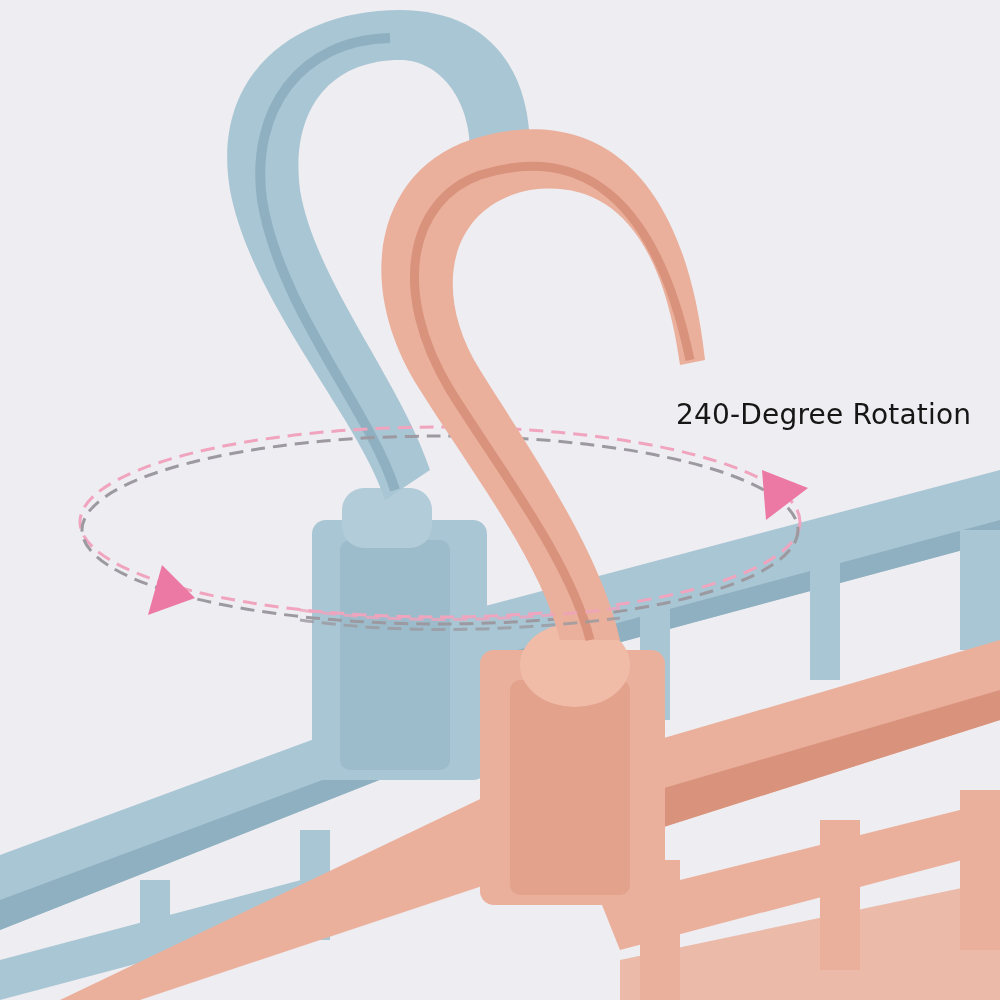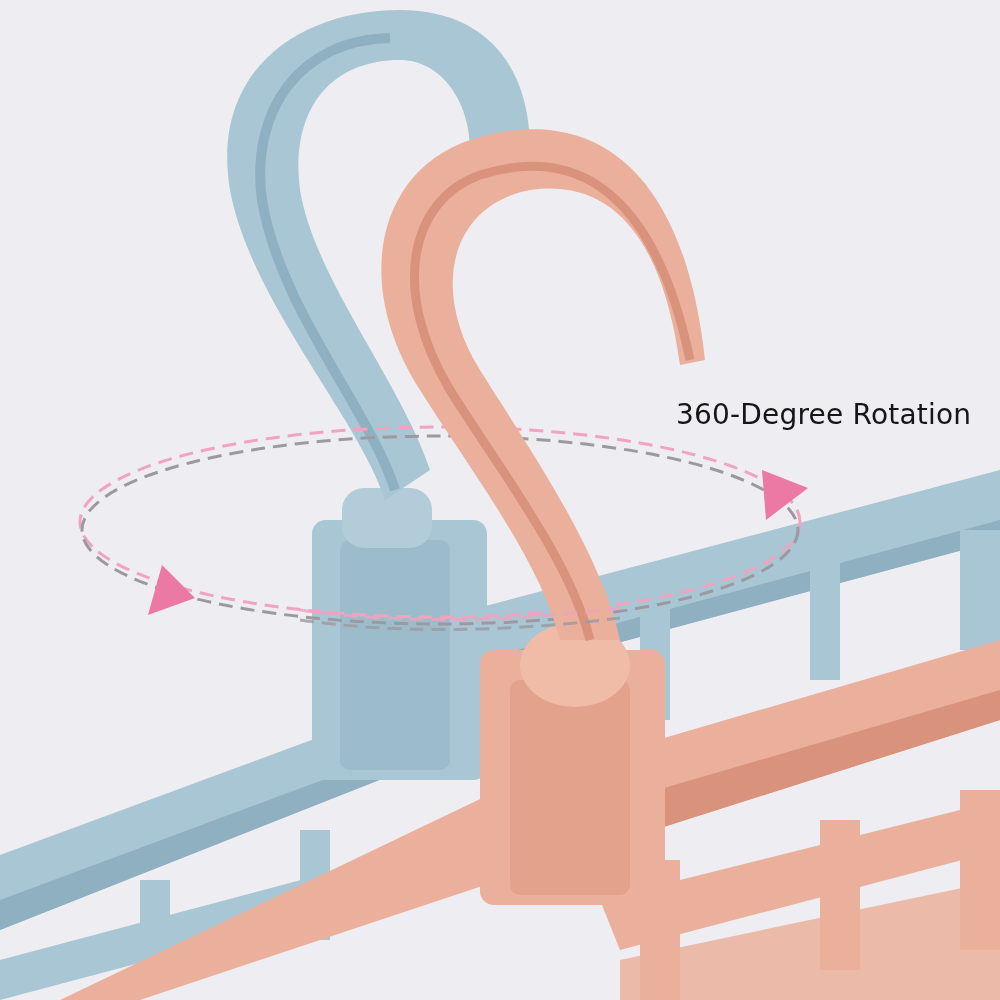--- a/index.html
+++ b/index.html
@@ -63,13 +63,13 @@
     <path d="M560 640 C 540 560, 470 470, 420 390 C 350 280, 380 170, 470 140 C 560 110, 680 130, 705 360 L 680 365 C 660 220, 600 180, 530 190 C 450 205, 430 290, 480 370 C 530 450, 600 550, 620 640 Z" fill="#eab09c"></path>
     <path d="M590 640 C 570 560, 500 470, 450 390 C 390 290, 410 200, 480 175 C 560 150, 650 170, 690 360" fill="none" stroke="#d9927c" stroke-width="9"></path>
   </g>
 
   <g opacity="0.8">
     <path d="M300 610 Q 440 630 620 608" fill="none" stroke="#f0a4bd" stroke-width="3" stroke-dasharray="14 8"></path>
     <path d="M300 620 Q 440 640 620 618" fill="none" stroke="#9c9aa0" stroke-width="3" stroke-dasharray="14 8"></path>
   </g>
 </svg>
 
-<div class="caption">360-Degree Rotation</div>
+<div class="caption">240-Degree Rotation</div>
 
 </body></html>

